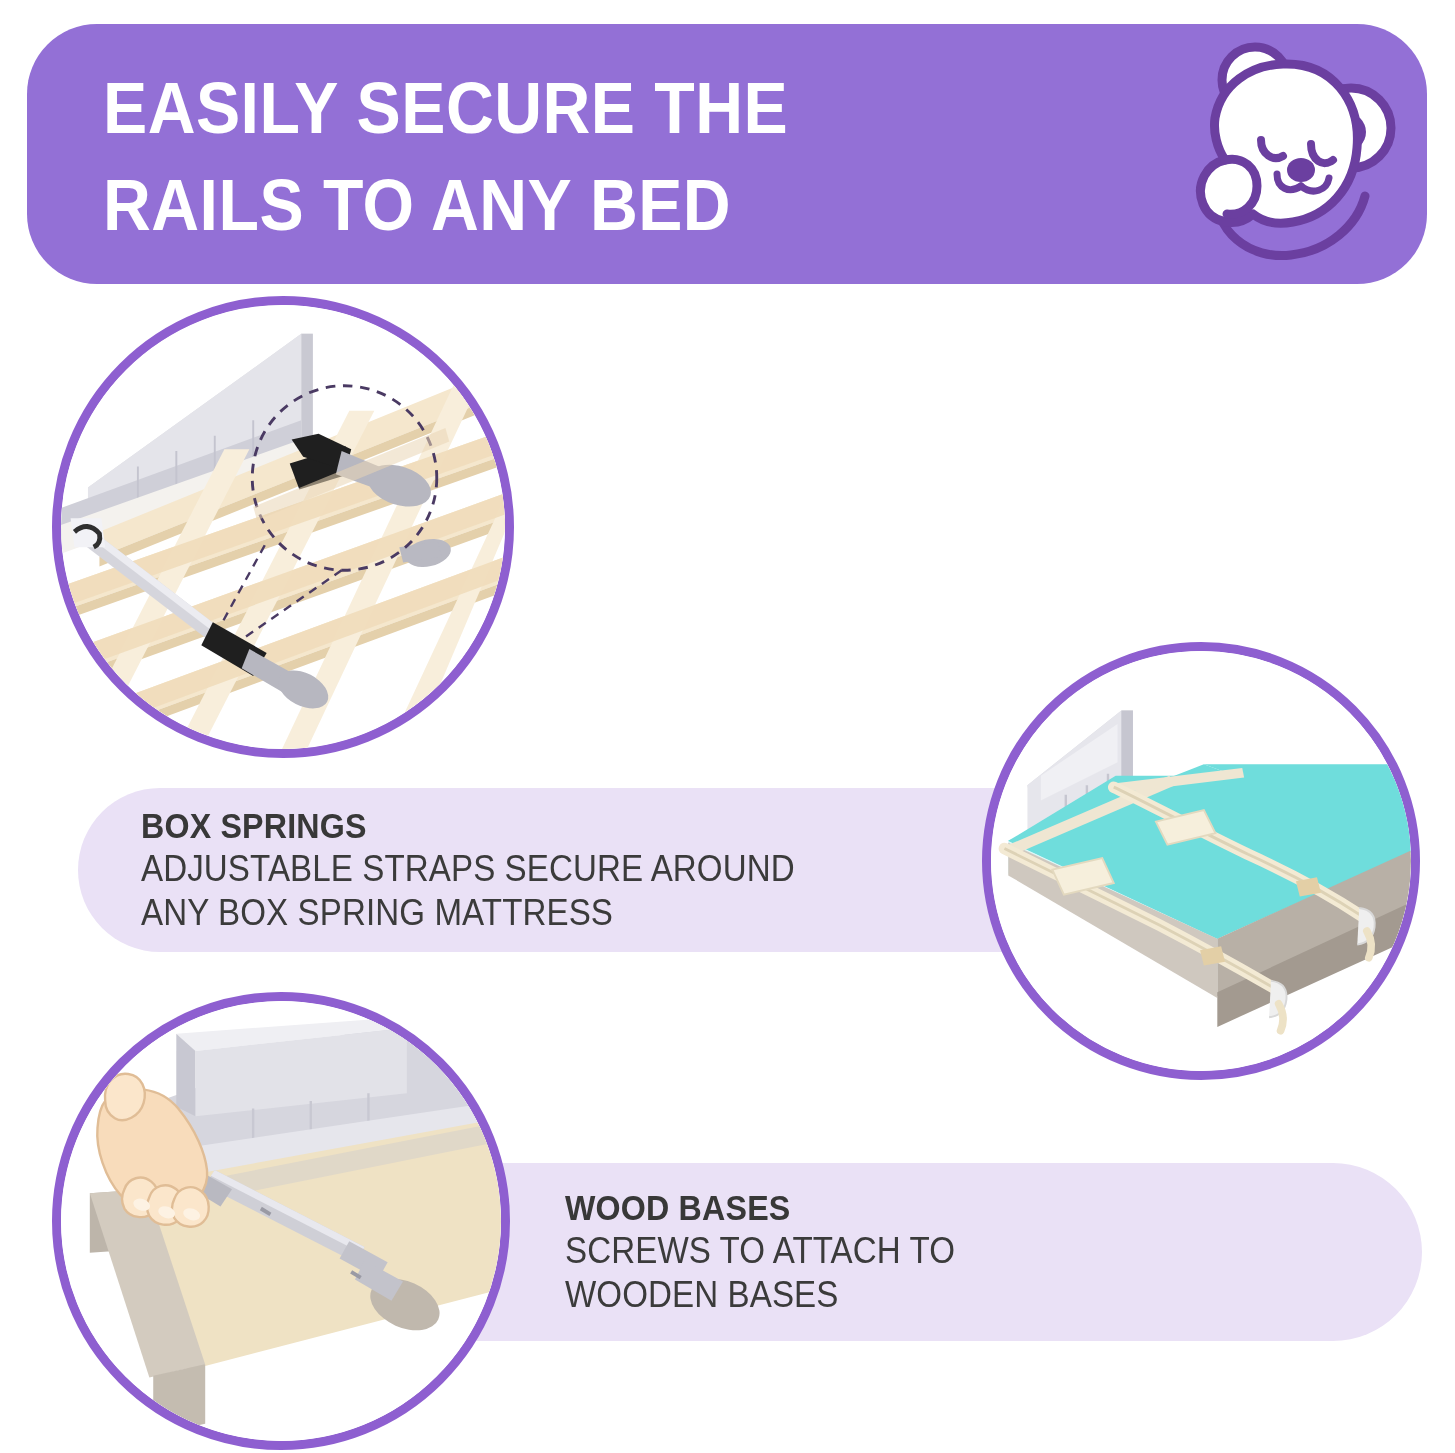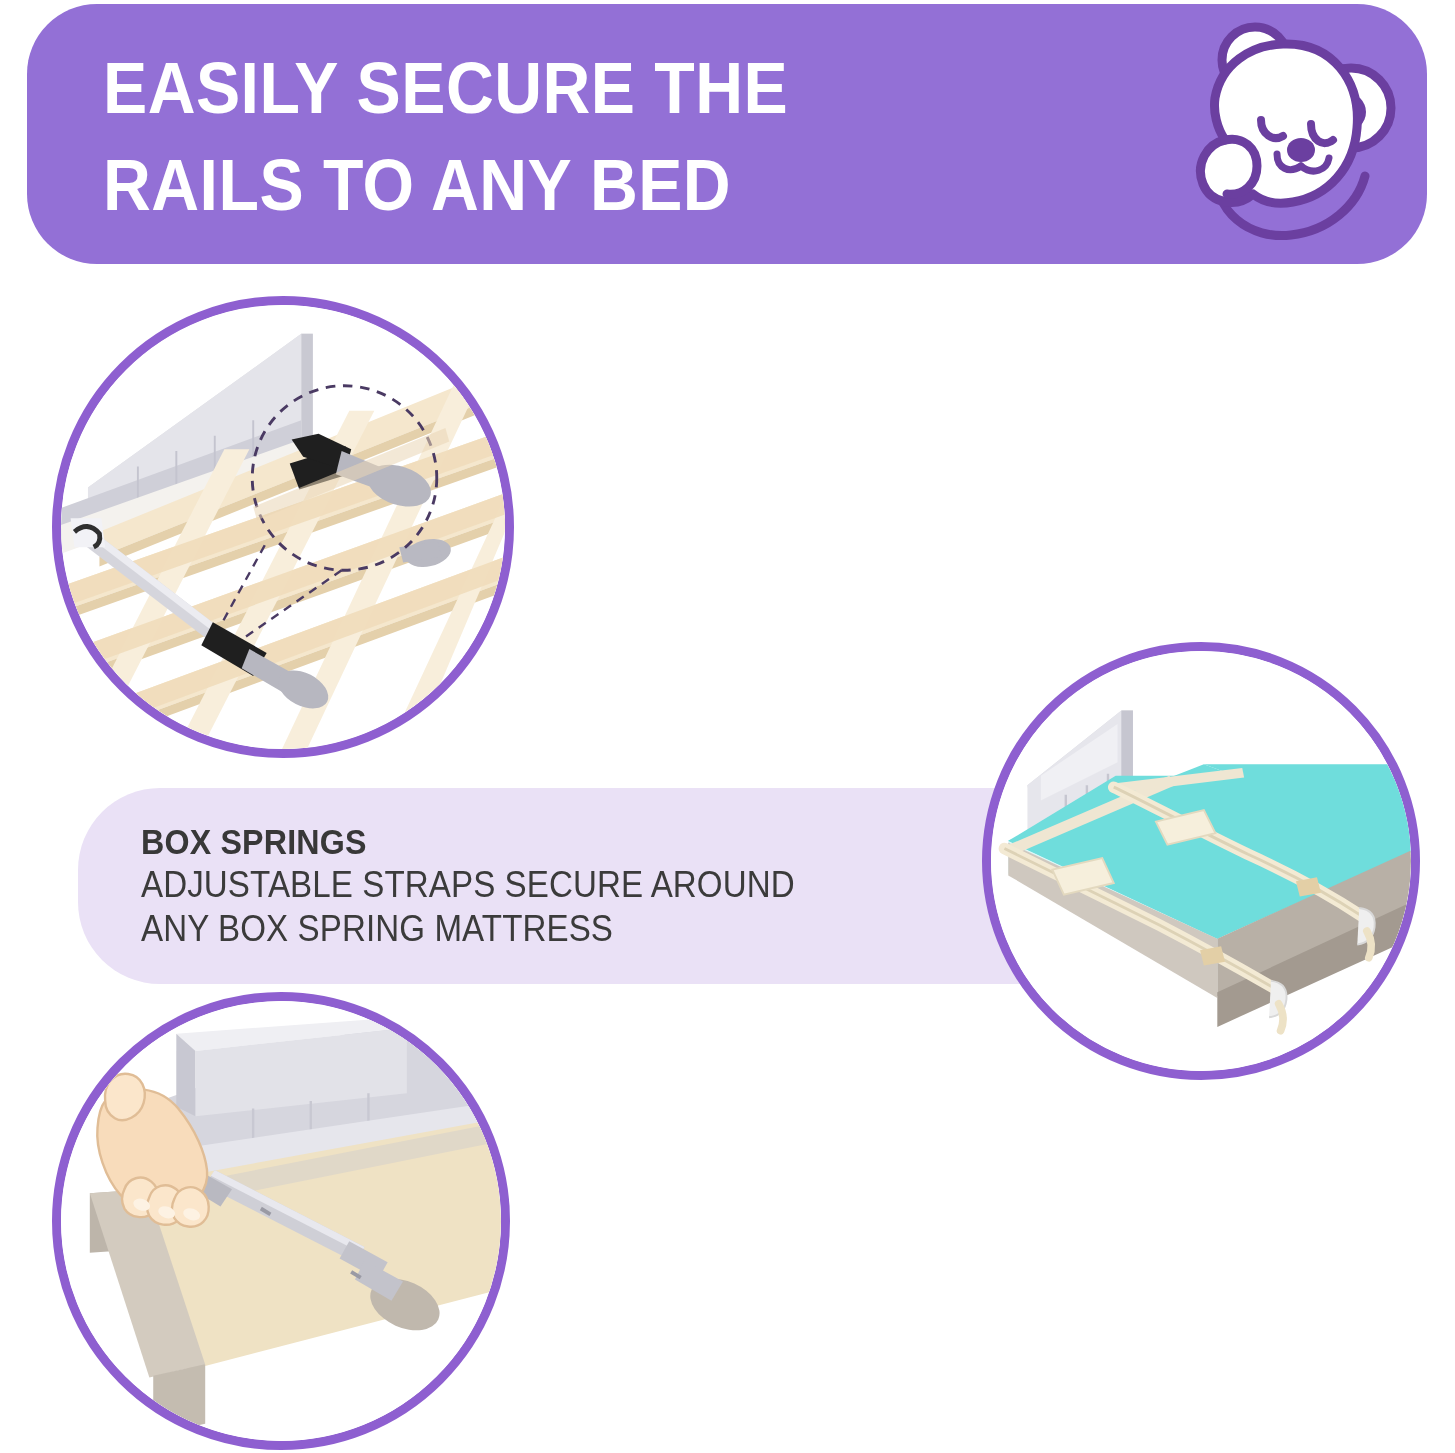--- a/index.html
+++ b/index.html
@@ -15,21 +15,21 @@
     width: 1455px;
     height: 1453px;
     background: #ffffff;
     overflow: hidden;
   }
 
   
   .banner {
     position: absolute;
     left: 27px;
-    top: 4px;
+    top: 24px;
     width: 1400px;
     height: 260px;
     background: #9370d6;
     border-radius: 70px;
     overflow: hidden;
   }
   .banner-title {
     position: absolute;
     left: 76px;
     top: 36px;
@@ -77,21 +77,21 @@
     z-index: 1;
   }
   .pill-1 {
     left: 300px; top: 430px;
     width: 1122px; height: 178px;
     border-radius: 0 89px 89px 0;
     padding-left: 265px;
   }
   .pill-2 {
     left: 78px; top: 788px;
-    width: 1038px; height: 196px;
+    width: 1038px; height: 164px;
     border-radius: 82px 0 0 82px;
     padding-left: 63px;
   }
   .pill-3 {
     left: 300px; top: 1163px;
     width: 1122px; height: 178px;
     border-radius: 0 89px 89px 0;
     padding-left: 265px;
   }
 
@@ -306,20 +306,27 @@
         <polygon points="64,228 116,216 128,242 76,254" fill="#f6efdc" stroke="#e3d9bf" stroke-width="2"></polygon>
 
         <polygon points="218,312 240,308 244,324 222,328" fill="#e3cfa6"></polygon>
 
         <path d="M292,344 q18,2 16,20 q-2,16 -18,18" fill="#efefef" stroke="#d8d8d8" stroke-width="2"></path>
         <path d="M300,368 q8,14 2,28" fill="none" stroke="#ede2c6" stroke-width="8" stroke-linecap="round"></path>
       </g>
     </svg>
   </div>
 
+  <div class="pill pill-3">
+    <div class="pill-inner">
+      <div class="pill-heading">WOOD BASES</div>
+      <div class="pill-body">SCREWS TO ATTACH TO
+WOODEN BASES</div>
+    </div>
+  </div>
 
   <div class="circle circle-3">
     <svg viewBox="0 0 458 458" xmlns="http://www.w3.org/2000/svg">
       <defs>
         <clipPath id="clip3">
             <circle cx="229" cy="229" r="229"></circle>
           </clipPath>
       </defs>
       <g clip-path="url(#clip3)">
         <rect x="0" y="0" width="458" height="458" fill="#ffffff"></rect>

